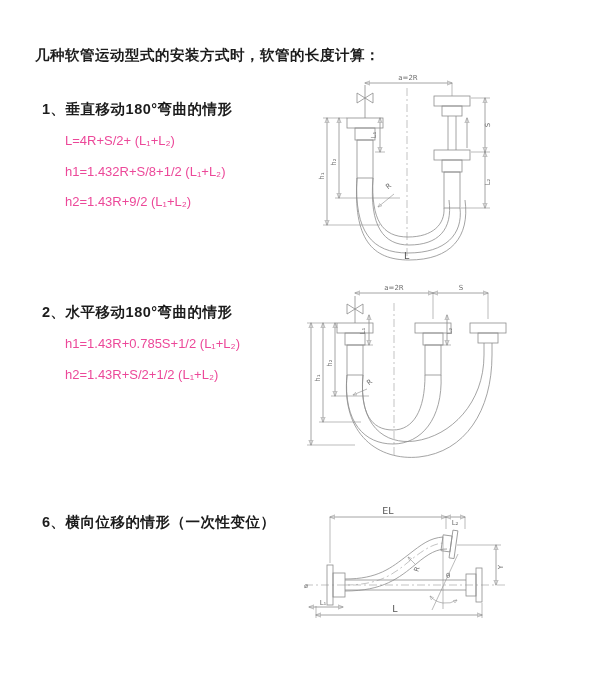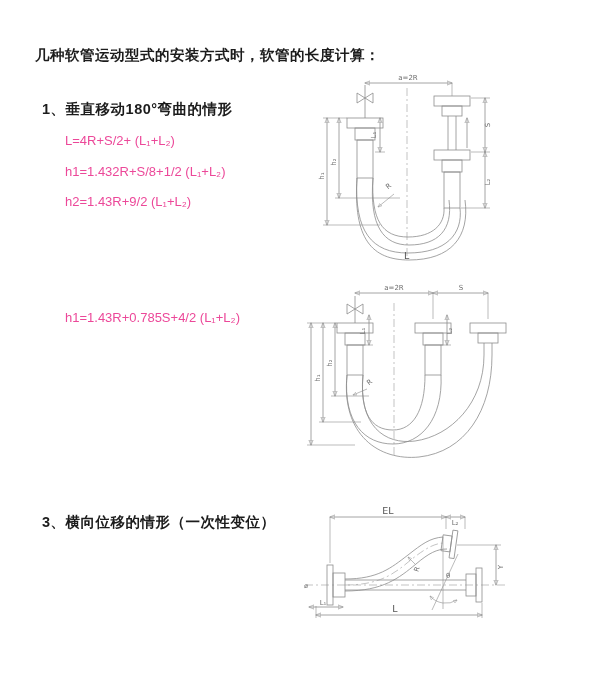--- a/index.html
+++ b/index.html
@@ -111,22 +111,24 @@
   </g>
 
   <g>
     <line class="thin" x1="82" y1="122" x2="66" y2="135" marker-end="url(#ar1)"></line>
     <text transform="rotate(-38 78 116)" x="78" y="116" text-anchor="middle" font-size="8">R</text>
   </g>
   <text class="big" x="92" y="187">L</text>
 </svg>
 
 <div class="section" style="top:303px;">
+  <p class="sec-heading">2、水平移动180°弯曲的情形</p>
   <div class="formulas">
-    <p class="formula">h1=1.43R+0.785S+4/2 (L₁+L₂)</p>
+    <p class="formula">h1=1.43R+0.785S+1/2 (L₁+L₂)</p>
+    <p class="formula">h2=1.43R+S/2+1/2 (L₁+L₂)</p>
   </div>
 </div>
 
 <svg class="diagram d" style="left:303px;top:283px;" width="220" height="180" viewBox="0 0 220 180">
   <defs>
     <marker id="ar2" viewBox="0 0 8 8" refX="7" refY="4" markerWidth="7" markerHeight="7" orient="auto-start-reverse">
       <path d="M0,1 L7.5,4 L0,7 z" fill="#7d7d7d" stroke="none"></path>
     </marker>
     <pattern id="br2" width="3" height="3" patternUnits="userSpaceOnUse">
       <path d="M0,3 L3,0 M0,0 L3,3" stroke="#9a9a9a" stroke-width="0.45"></path>
@@ -195,21 +197,21 @@
     <path d="M60,92 C55,143 82,162 112,158 C148,153 181,120 181,72"></path>
   </g>
 
   <g>
     <line class="thin" x1="64" y1="106" x2="50" y2="112" marker-end="url(#ar2)"></line>
     <text transform="rotate(-38 68 101)" x="68" y="101" text-anchor="middle" font-size="8">R</text>
   </g>
 </svg>
 
 <div class="section" style="top:513px;">
-  <p class="sec-heading">3、横向位移的情形（一次性变位）</p>
+  <p class="sec-heading">6、横向位移的情形（一次性变位）</p>
   <div class="formulas">
   </div>
 </div>
 
 <svg class="diagram d" style="left:303px;top:507px;" width="205" height="135" viewBox="0 0 205 135">
   <defs>
     <marker id="ar3" viewBox="0 0 8 8" refX="7" refY="4" markerWidth="7" markerHeight="7" orient="auto-start-reverse">
       <path d="M0,1 L7.5,4 L0,7 z" fill="#7d7d7d" stroke="none"></path>
     </marker>
   </defs>

